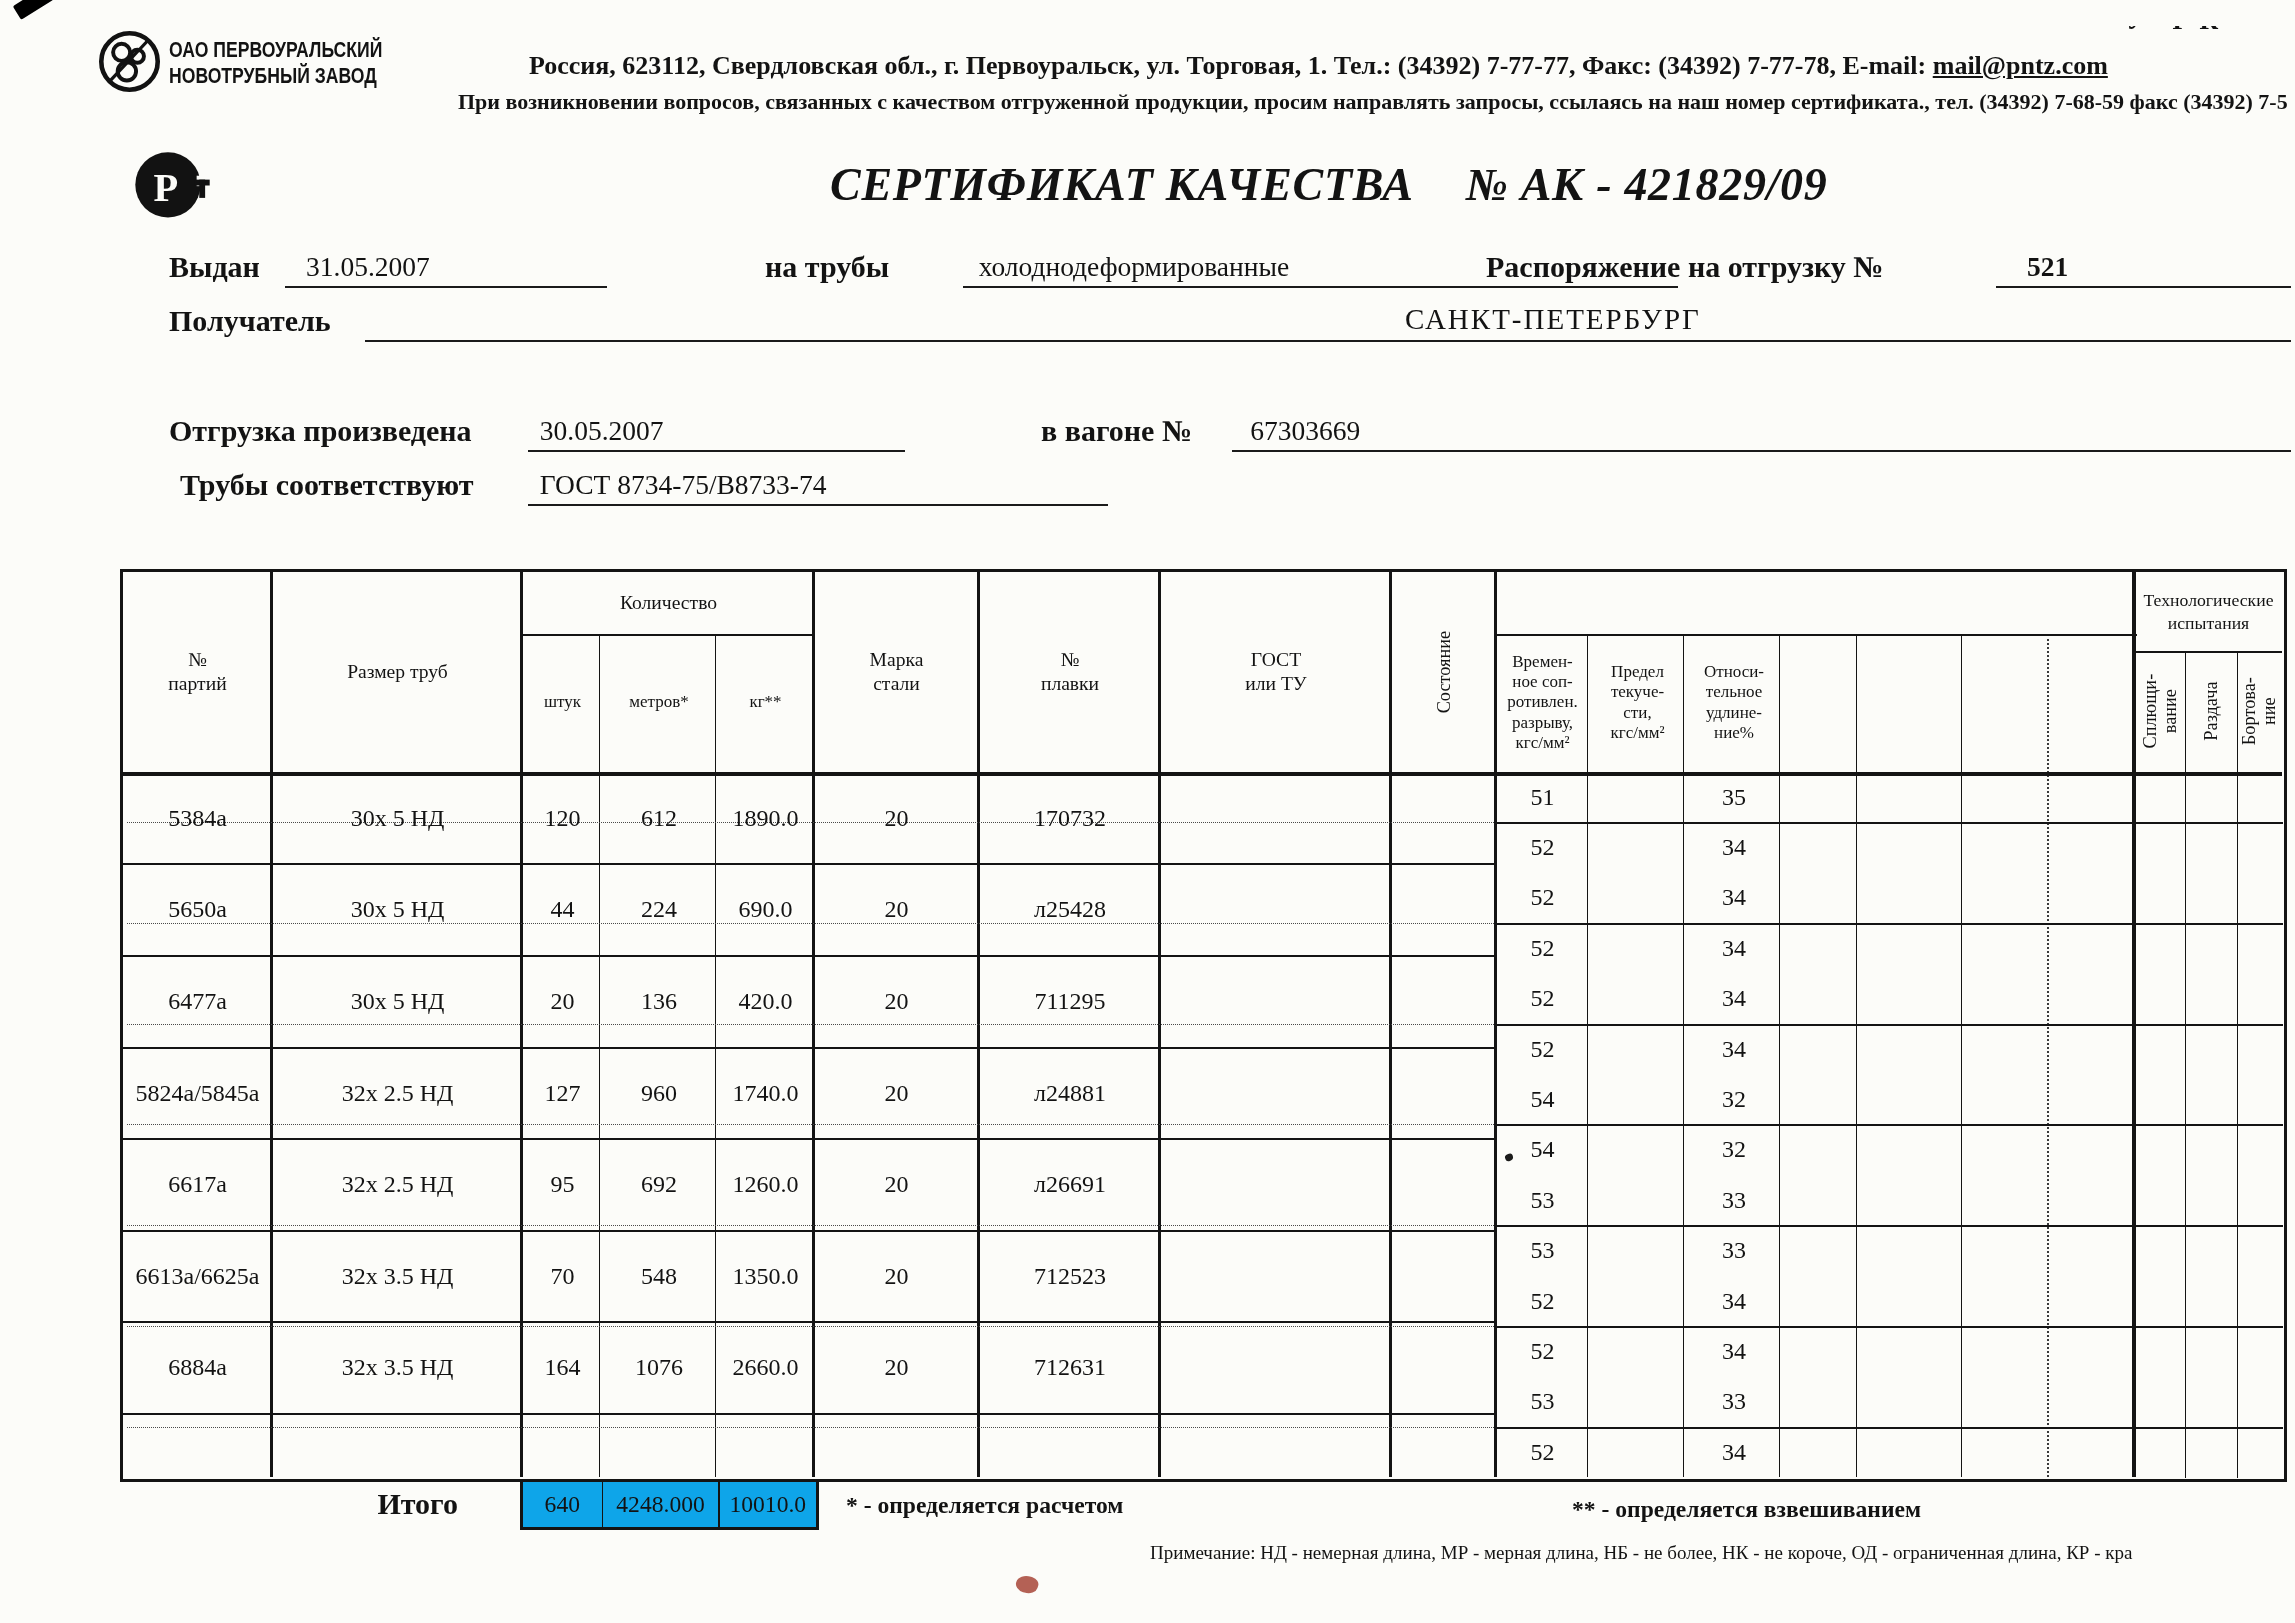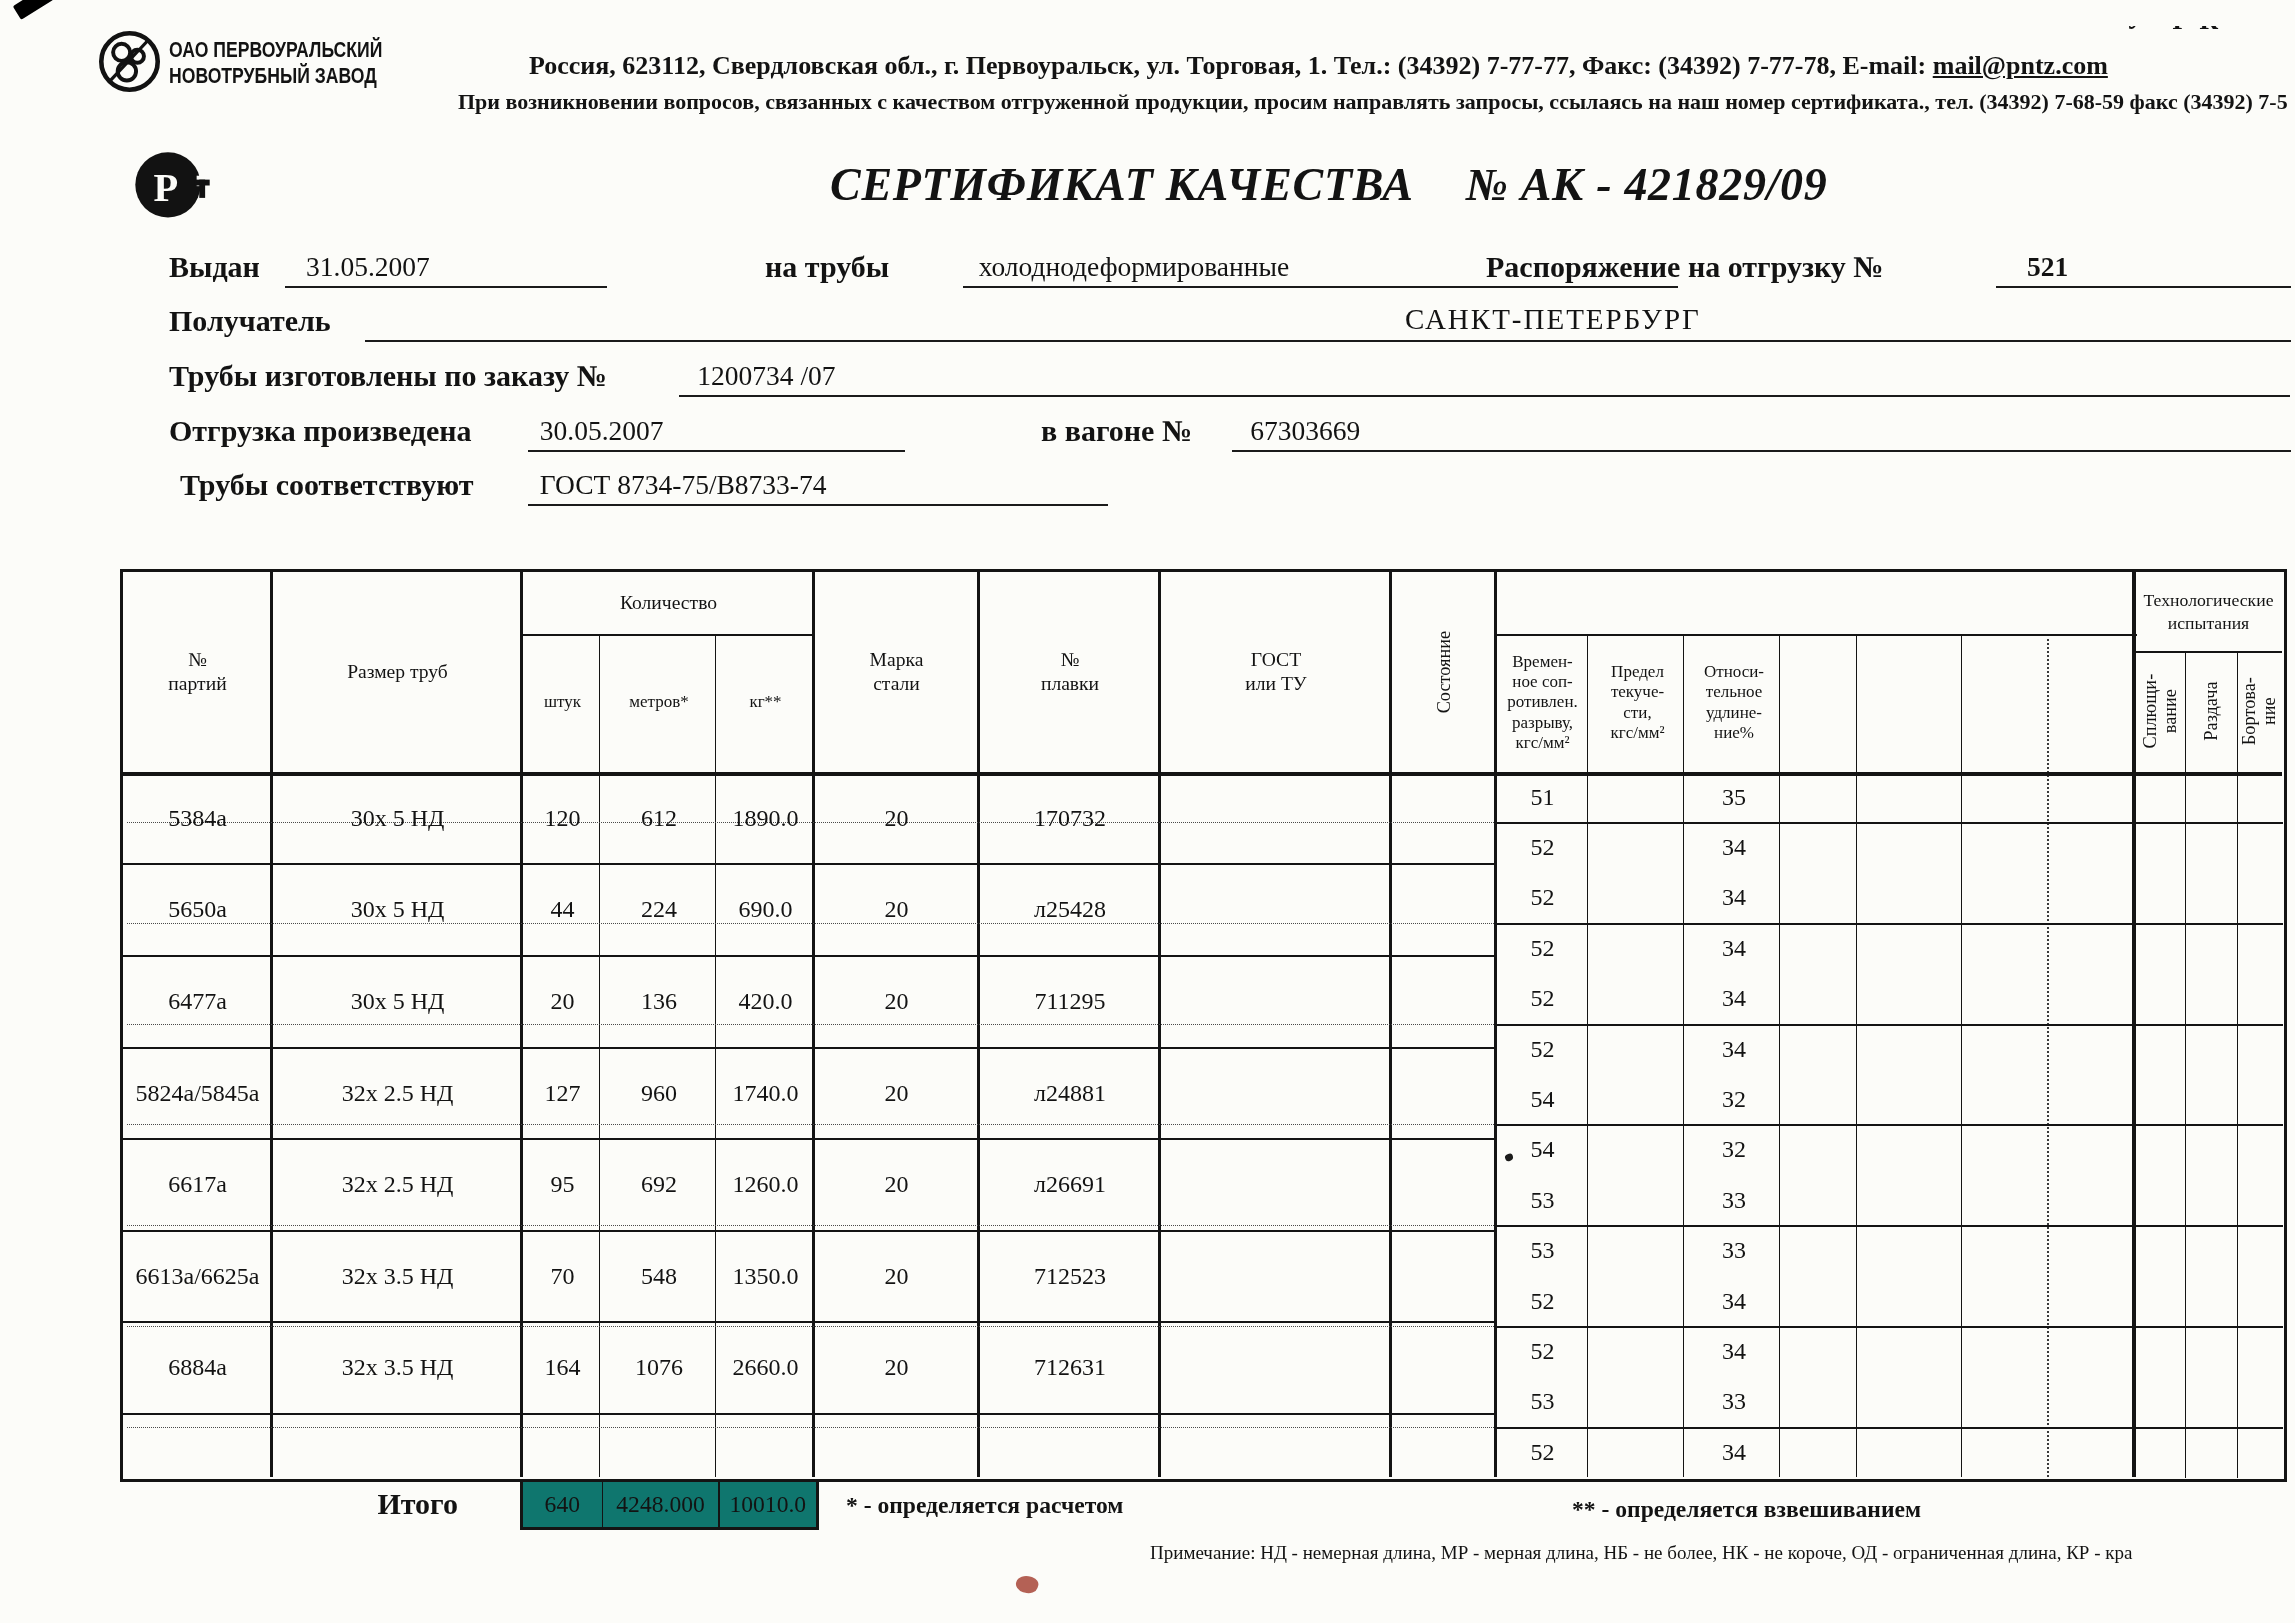--- a/index.html
+++ b/index.html
@@ -30,21 +30,21 @@
   .hdot{border-top:1.3px dotted #4a4a4a}
   .hcell{display:flex;align-items:center;justify-content:center;text-align:center;
          font-size:19.6px;white-space:pre-line;line-height:1.25}
   .hsmall{font-size:17px;line-height:1.2;align-items:center}
   .vcell{display:flex;align-items:center;justify-content:center}
   .vcell>span{transform:rotate(-90deg);white-space:pre-line;text-align:center;font-size:18.3px;line-height:1.1;width:196px}
   .trow span.cell,.mrow span.cell{position:absolute;top:0;height:100%;display:flex;
         align-items:center;justify-content:center;font-size:24px}
   
   .tot-label{font-size:30px;font-weight:bold;text-align:right}
-  .tot-box{border:3.9px solid #141414;display:flex;background:#0f766e}
+  .tot-box{border:3.9px solid #141414;display:flex;background:#0ea5e9}
   .tot-box .tcell{display:flex;align-items:center;justify-content:center;font-size:23.6px;height:100%}
   .tot-box .tdiv{width:1.3px;background:#141414;height:100%}
   .fnote{font-size:23.6px;font-weight:700}
   .prim{font-size:19px}
   
   .corner-mark{background:#000;transform:rotate(-32deg);border-radius:2px}
   .frag-clip{overflow:hidden;height:15.7px}
   .frag-clip span{display:block;margin-top:-19.6px;font-size:26px;font-weight:bold;letter-spacing:10.5px}
   .red-smudge{background:#a13a2c;border-radius:62% 40% 55% 48%;opacity:.8;transform:rotate(18deg)}
   .pen-dot{background:#1c1c1c;border-radius:50% 40% 60% 50%;transform:rotate(-20deg)}
@@ -108,26 +108,20 @@
     </div>
   </div>
 
   <div class="a frow" style="left:0;top:304px;width:2295px">
     <span class="a flabel" style="left:169px;bottom:3.9px">Получатель</span>
     <div class="a uline" style="left:365px;top:0;width:1926px">
       <span class="fval a" style="left:1040px;bottom:1.3px;font-size:29px;letter-spacing:2px">САНКТ-ПЕТЕРБУРГ</span>
     </div>
   </div>
 
-  <div class="a frow" style="left:0;top:359px;width:2295px">
-    <span class="a flabel" style="left:169px;bottom:3.9px">Трубы изготовлены по заказу №</span>
-    <div class="a uline" style="left:679px;top:0;width:1611px">
-      <span class="fval" style="padding-left:18.3px">1200734  /07</span>
-    </div>
-  </div>
 
   <div class="a frow" style="left:0;top:414px;width:2295px">
     <span class="a flabel" style="left:169px;bottom:3.9px">Отгрузка произведена</span>
     <div class="a uline" style="left:528px;top:0;width:377px">
       <span class="fval" style="padding-left:11.8px">30.05.2007</span>
     </div>
     <span class="a flabel" style="left:1041px;bottom:3.9px">в вагоне №</span>
     <div class="a uline" style="left:1232px;top:0;width:1059px">
       <span class="fval" style="padding-left:18.3px">67303669</span>
     </div>

